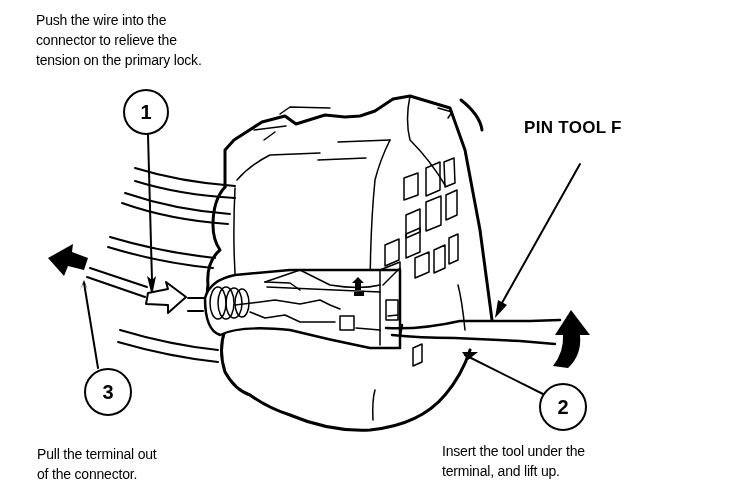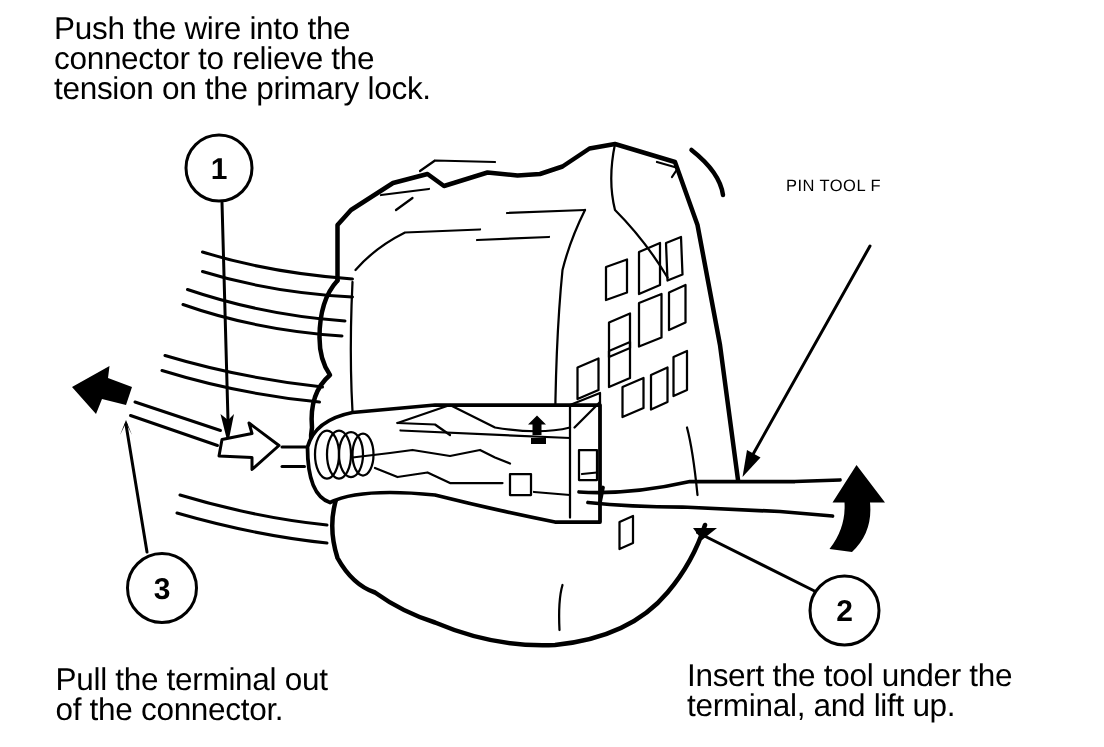--- a/index.html
+++ b/index.html
@@ -1,30 +1,30 @@
 <!DOCTYPE html>
 <html><head>
   <meta charset="utf-8">
   <style>
     html, body { margin:0; padding:0; background:#ffffff; }
     body { width:736px; height:498px; position:relative; overflow:hidden; font-family:"Liberation Sans", sans-serif; color:#000; }
-    .callout-text { position:absolute; font-size:21px; line-height:20px; white-space:pre-line; letter-spacing:-0.2px; }
-    .label-bold { position:absolute; font-size:11px; font-weight:normal; letter-spacing:0.3px; }
+    .callout-text { position:absolute; font-size:14px; line-height:20px; white-space:pre-line; letter-spacing:-0.2px; }
+    .label-bold { position:absolute; font-size:17px; font-weight:bold; letter-spacing:0.3px; }
     svg.drawing { position:absolute; left:0; top:0; }
     .num { font-family:"Liberation Sans", sans-serif; font-weight:bold; font-size:20px; }
   </style>
 </head>
 <body>
 
 <div class="callout-text" style="left:36px; top:10px;">Push the wire into the
 connector to relieve the
 tension on the primary lock.</div>
 <div class="callout-text" style="left:37px; top:444px;">Pull the terminal out
 of the connector.</div>
-<div class="callout-text" style="left:458px; top:441px;">Insert the tool under the
+<div class="callout-text" style="left:442px; top:441px;">Insert the tool under the
 terminal, and lift up.</div>
 <div class="label-bold" style="left:524px; top:118px;">PIN TOOL F</div>
 
 <svg class="drawing" width="736" height="498" viewBox="0 0 736 498">
   <g fill="none" stroke="#000" stroke-linecap="round" stroke-linejoin="round">
 
     <g stroke-width="2">
       <path d="M135 168 Q180 182 235 186"></path>
       <path d="M135 181 Q180 195 235 198"></path>
       <path d="M125 193 Q175 210 230 214"></path>

